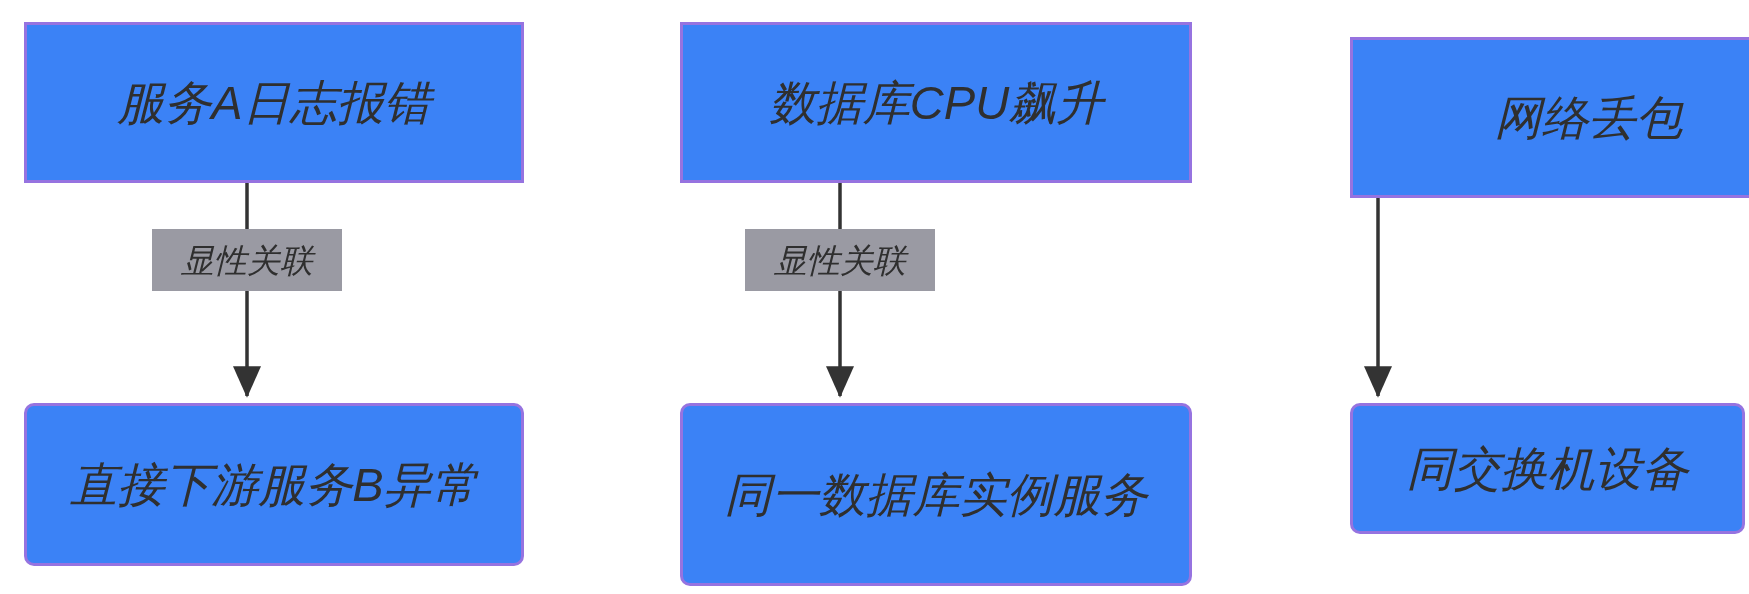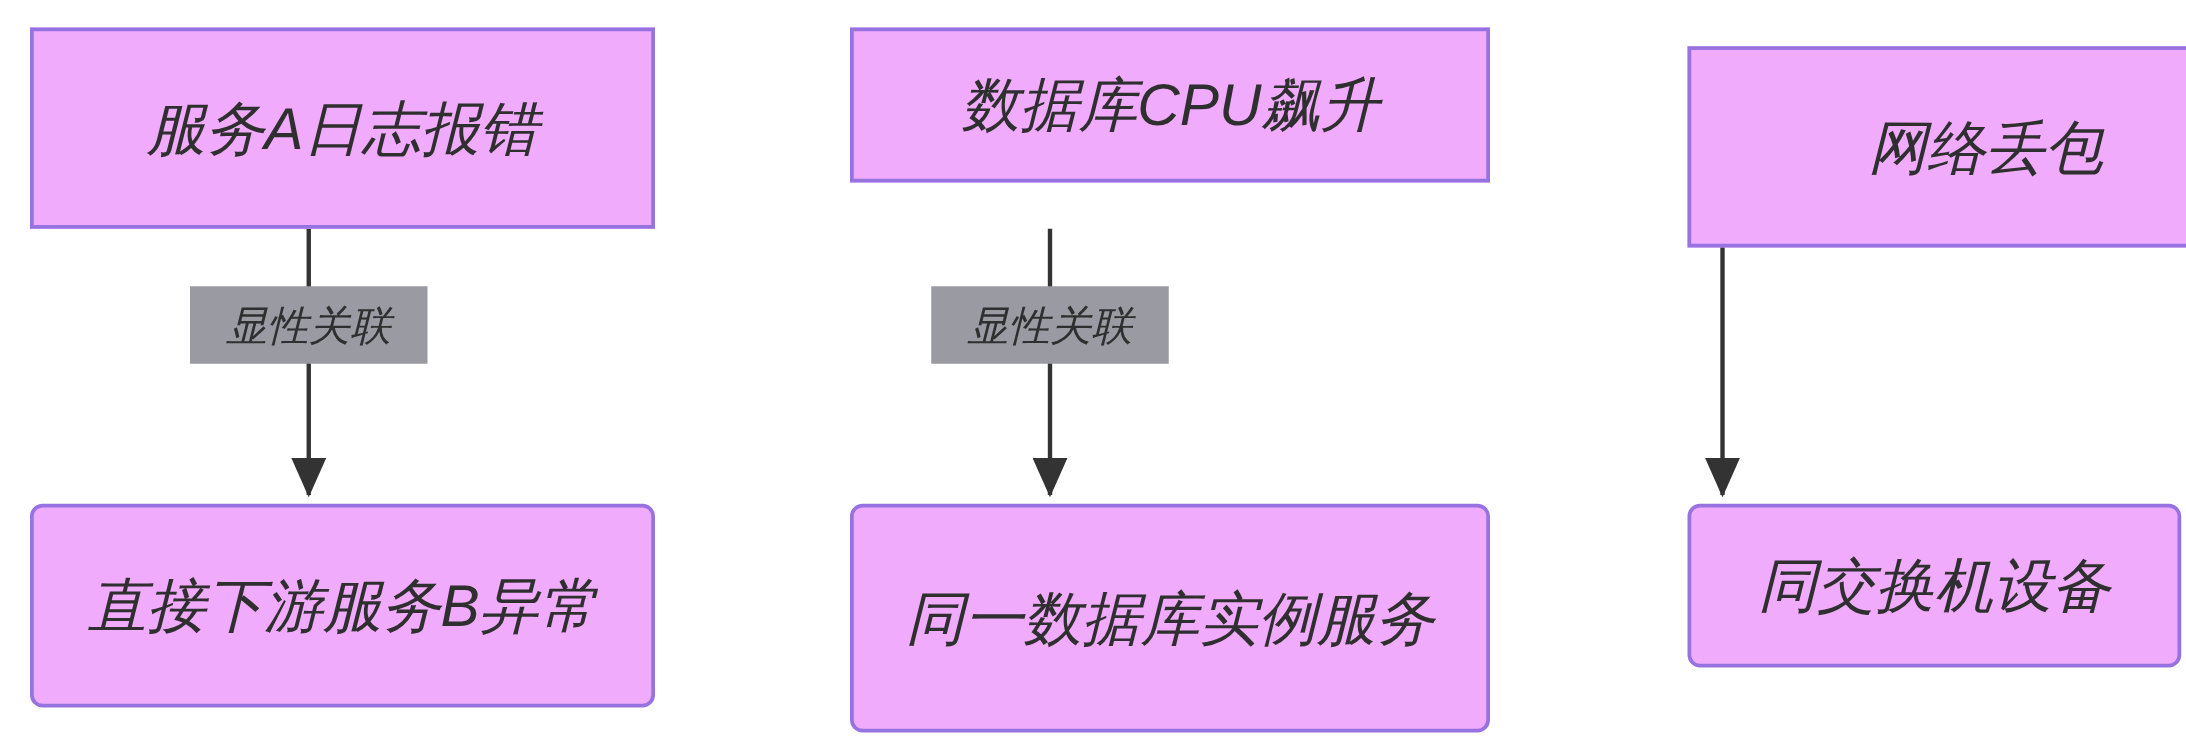--- a/index.html
+++ b/index.html
@@ -26,21 +26,21 @@
     left: 0;
     top: 0;
     width: 1749px;
     height: 594px;
     pointer-events: none;
   }
 
   .flow-node {
     position: absolute;
     box-sizing: border-box;
-    background: #f0abfc;
+    background: #3b82f6;
     border: 3px solid #9673e0;
     display: flex;
     align-items: center;
     justify-content: center;
     text-align: center;
   }
   .flow-node.rounded { border-radius: 10px; }
   .flow-node.squared { border-radius: 0px; }
 
   .node-label {
@@ -70,21 +70,21 @@
     white-space: nowrap;
     padding: 0 21px;
   }
 
   
   #node-top-1    { left: 24px;  top: 22px;  width: 500px; height: 161px; }
   #node-bottom-1 { left: 24px;  top: 403px; width: 500px; height: 163px; }
   #edge-label-1  { left: 152px; top: 229px; width: 190px; height: 62px; }
 
   
-  #node-top-2    { left: 680px; top: 22px;  width: 512px; height: 124px; }
+  #node-top-2    { left: 680px; top: 22px;  width: 512px; height: 161px; }
   #node-bottom-2 { left: 680px; top: 403px; width: 512px; height: 183px; }
   #edge-label-2  { left: 745px; top: 229px; width: 190px; height: 62px; }
 
   
   #node-top-3    { left: 1350px; top: 37px;  width: 477px; height: 161px; }
   #node-bottom-3 { left: 1350px; top: 403px; width: 395px; height: 131px; }
 </style>
 </head>
 <body>
 

